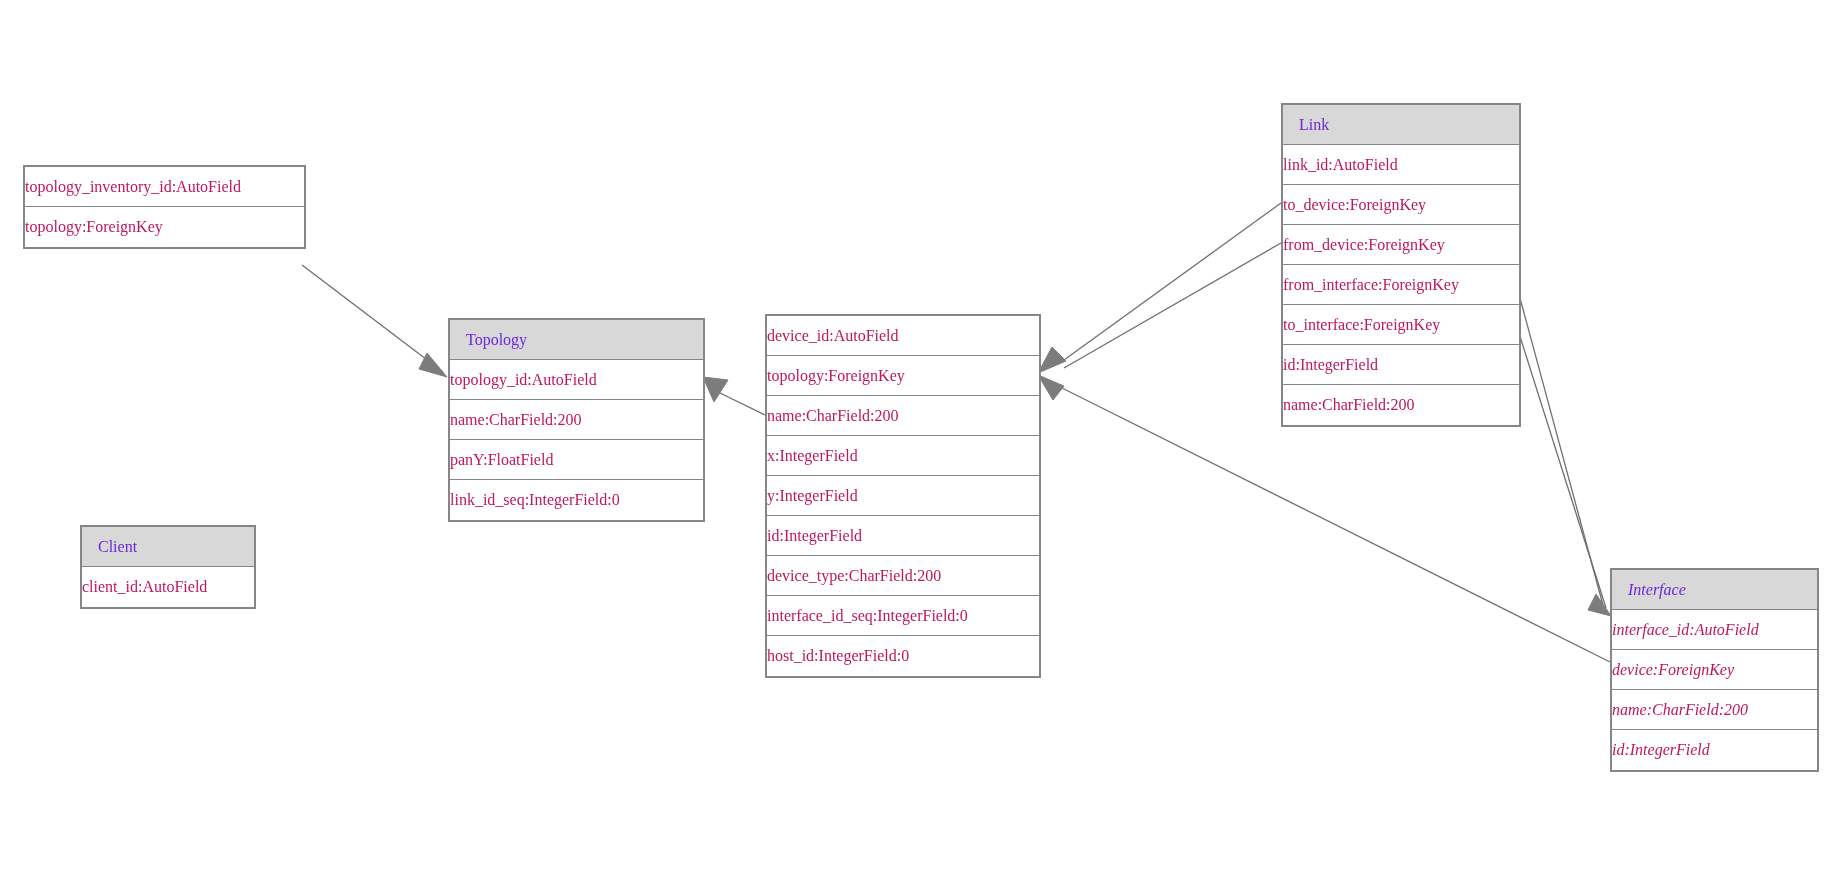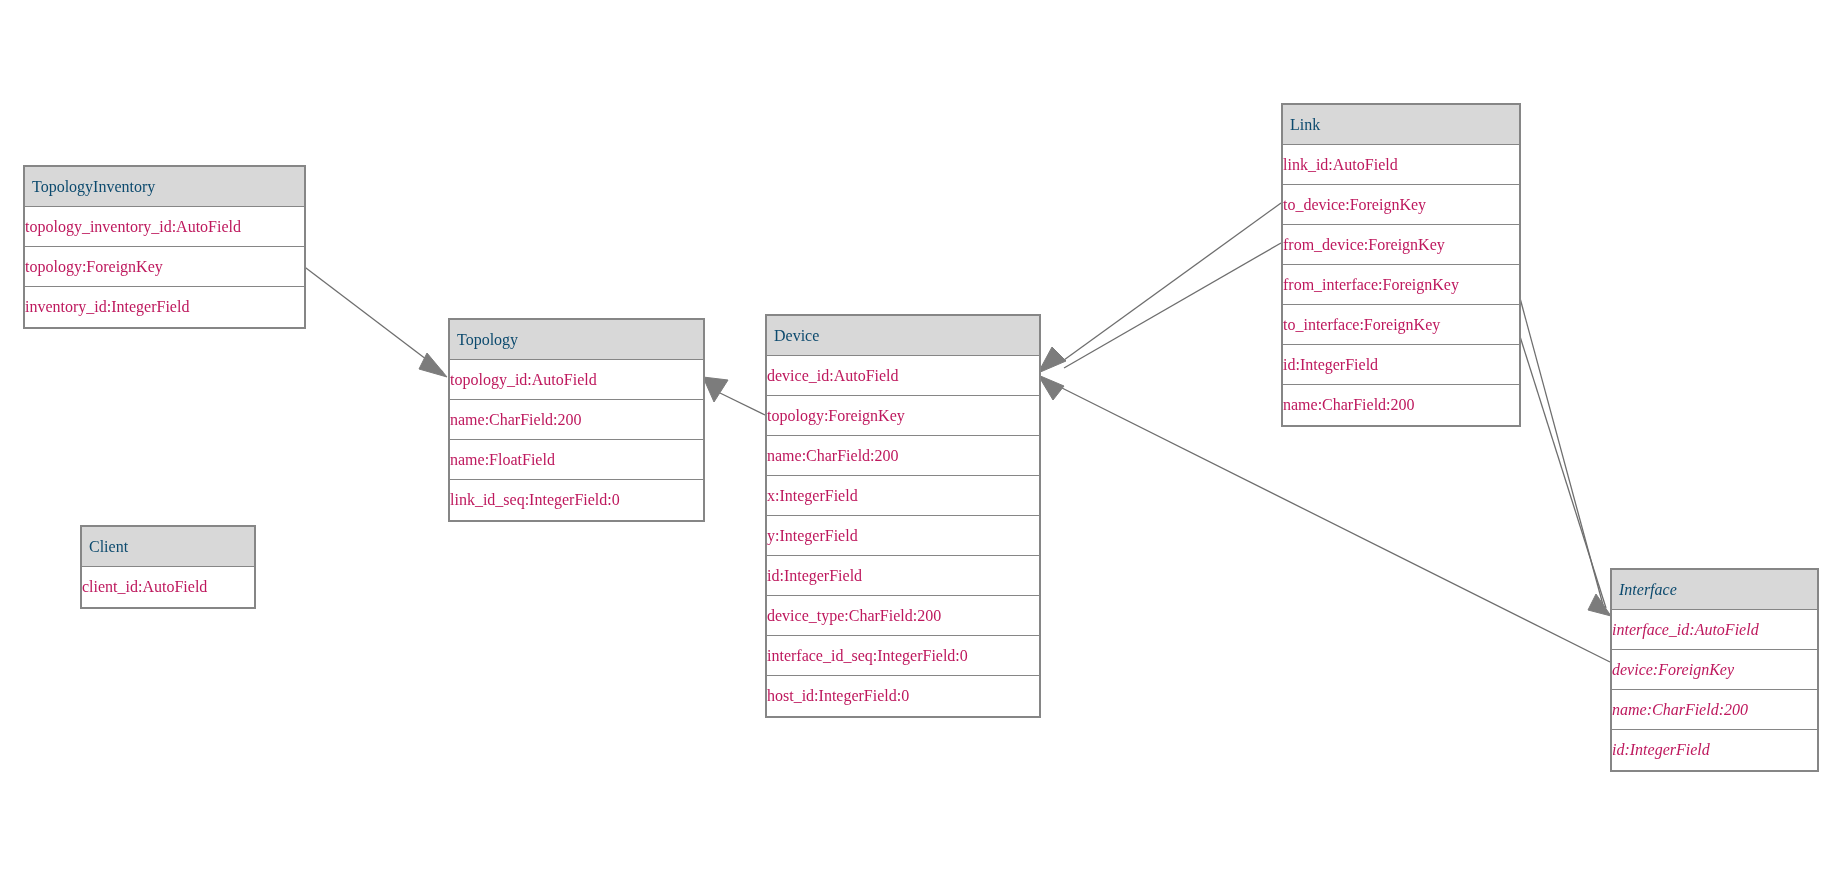--- a/index.html
+++ b/index.html
@@ -24,23 +24,23 @@
   .entity {
     position: absolute;
     z-index: 1;
     background: #ffffff;
     border: 2px solid #868686;
     box-sizing: content-box;
   }
   .entity-header {
     height: 40px;
     line-height: 40px;
-    padding-left: 7px;
+    padding-left: 16px;
     font-size: 16px;
-    color: #0c4a6e;
+    color: #6d28d9;
     background: #d8d8d8;
     border-bottom: 1px solid #868686;
     box-sizing: border-box;
     white-space: nowrap;
     overflow: hidden;
   }
   .entity-row {
     height: 40px;
     line-height: 39px;
     font-size: 16px;
@@ -68,38 +68,35 @@
       <line x1="1517" y1="287" x2="1603" y2="605" stroke="#6e6e6e" stroke-width="1.3"></line>
       <line x1="1517" y1="327" x2="1606" y2="608" stroke="#6e6e6e" stroke-width="1.3"></line>
       <polygon points="427,353 447,377 419,369" fill="#7c7c7c" stroke="#7c7c7c"></polygon>
       <polygon points="703,377 728,380 714,402" fill="#7c7c7c" stroke="#7c7c7c"></polygon>
       <polygon points="1052,347 1066,361 1038,373" fill="#7c7c7c" stroke="#7c7c7c"></polygon>
       <polygon points="1038,375 1064,386 1053,400" fill="#7c7c7c" stroke="#7c7c7c"></polygon>
       <polygon points="1596,594 1611,616 1588,610" fill="#7c7c7c" stroke="#7c7c7c"></polygon>
     </svg>
 
 <div class="entity" style="left: 23px; top: 165px; width: 279px;">
-      <div class="entity-header">TopologyInventory</div>
       <div class="entity-row">topology_inventory_id:AutoField</div>
       <div class="entity-row">topology:ForeignKey</div>
-      <div class="entity-row">inventory_id:IntegerField</div>
     </div>
     <div class="entity" style="left: 448px; top: 318px; width: 253px;">
       <div class="entity-header">Topology</div>
       <div class="entity-row">topology_id:AutoField</div>
       <div class="entity-row">name:CharField:200</div>
-      <div class="entity-row">name:FloatField</div>
+      <div class="entity-row">panY:FloatField</div>
       <div class="entity-row">link_id_seq:IntegerField:0</div>
     </div>
     <div class="entity" style="left: 80px; top: 525px; width: 172px;">
       <div class="entity-header">Client</div>
       <div class="entity-row">client_id:AutoField</div>
     </div>
     <div class="entity" style="left: 765px; top: 314px; width: 272px;">
-      <div class="entity-header">Device</div>
       <div class="entity-row">device_id:AutoField</div>
       <div class="entity-row">topology:ForeignKey</div>
       <div class="entity-row">name:CharField:200</div>
       <div class="entity-row">x:IntegerField</div>
       <div class="entity-row">y:IntegerField</div>
       <div class="entity-row">id:IntegerField</div>
       <div class="entity-row">device_type:CharField:200</div>
       <div class="entity-row">interface_id_seq:IntegerField:0</div>
       <div class="entity-row">host_id:IntegerField:0</div>
     </div>

